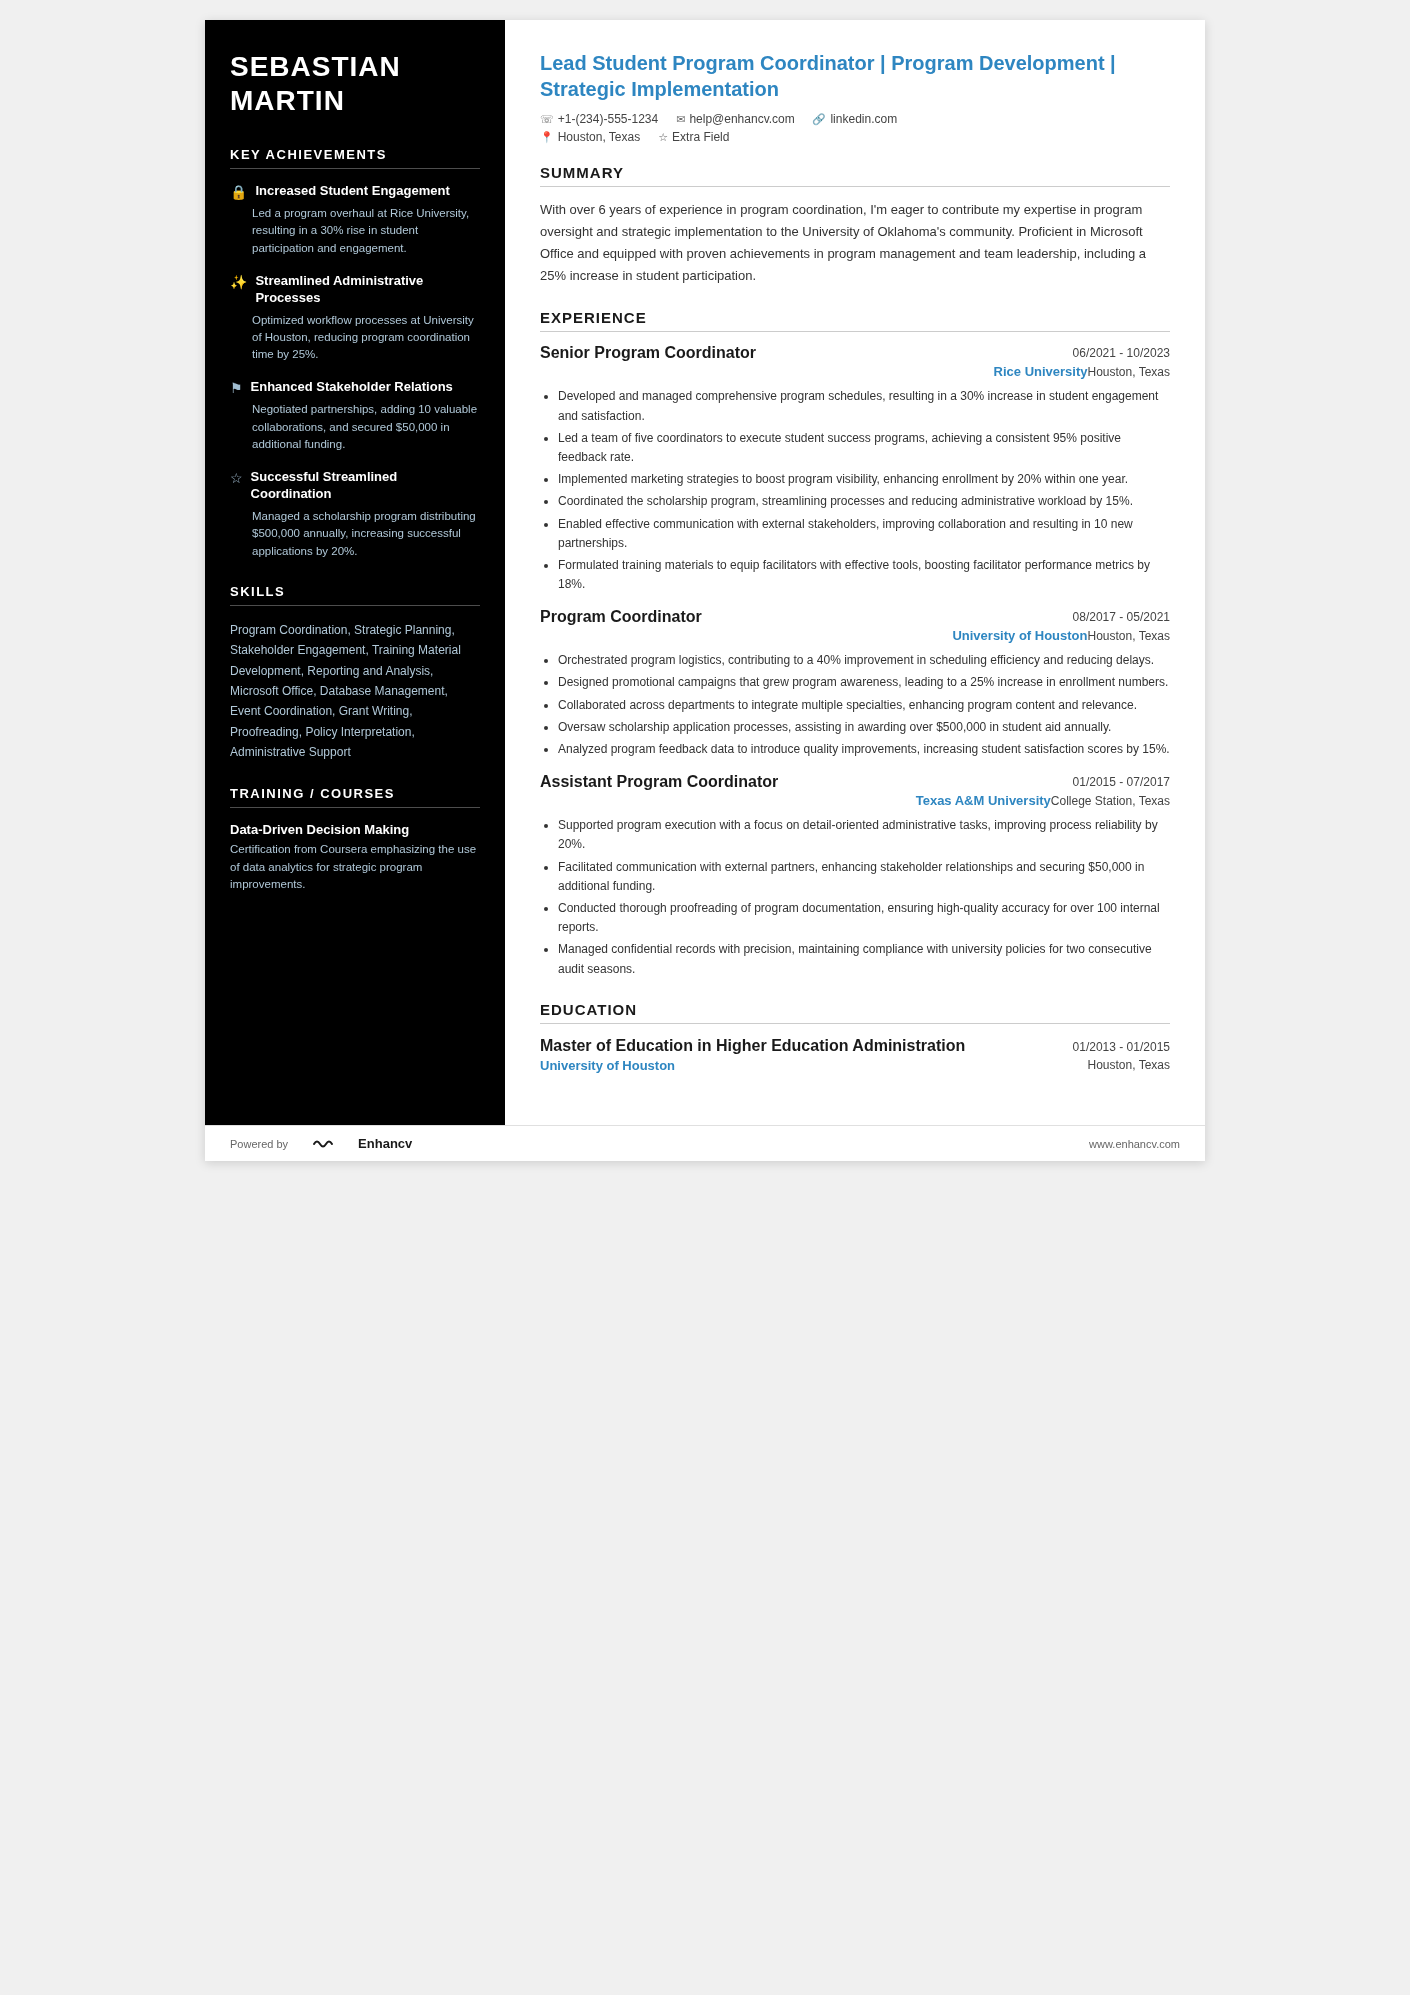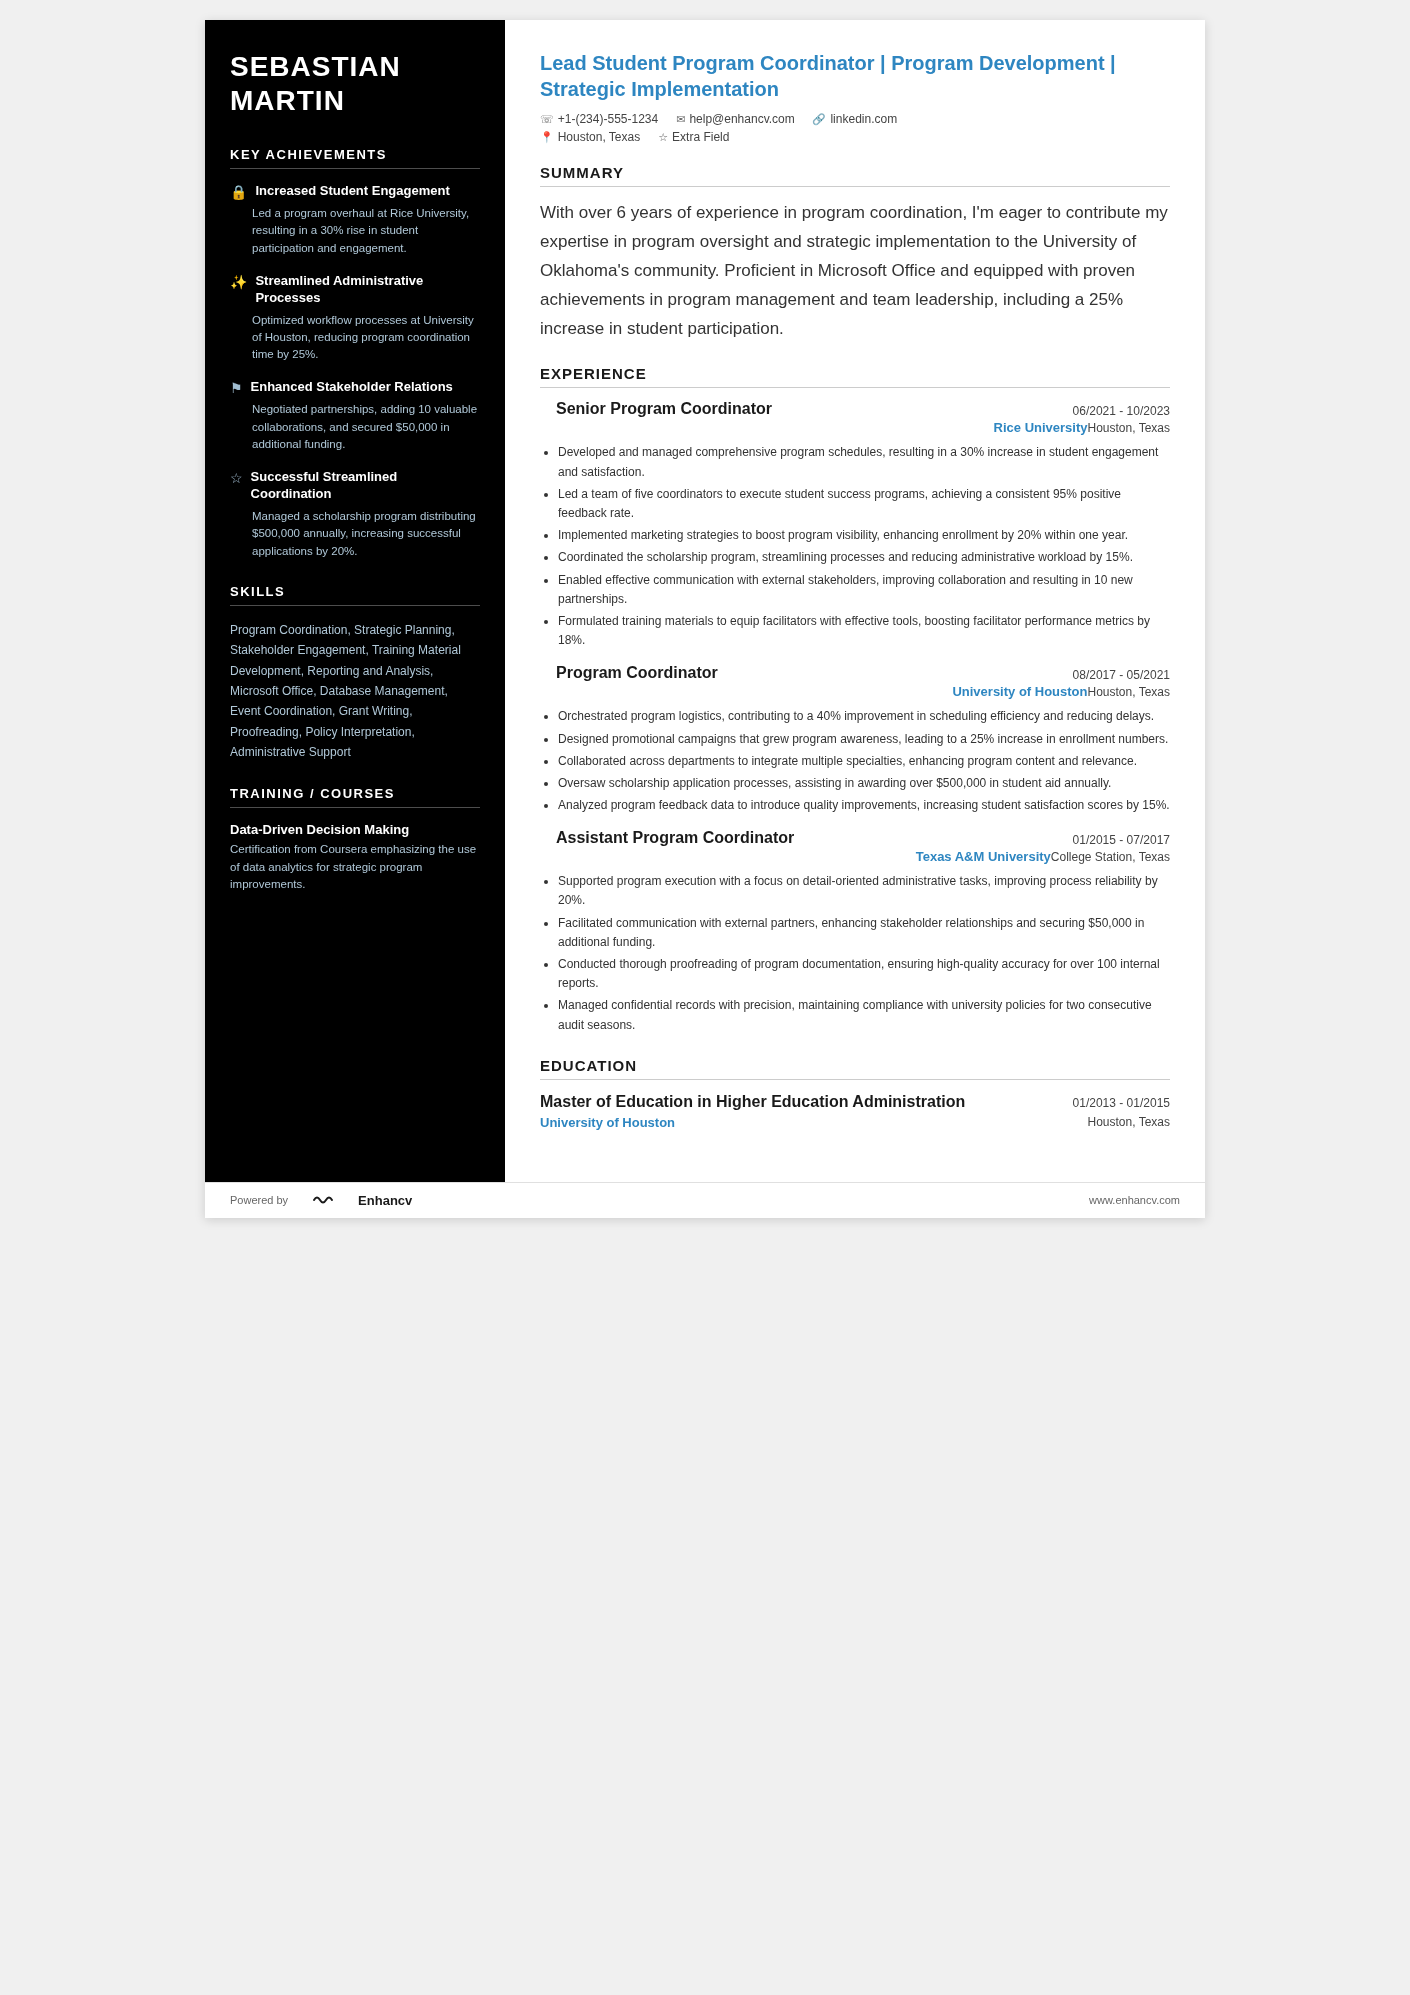--- a/index.html
+++ b/index.html
@@ -139,30 +139,29 @@
       font-size: 15px;
       font-weight: 700;
       text-transform: uppercase;
       letter-spacing: 1px;
       color: #1a1a1a;
       border-bottom: 1px solid #ccc;
       padding-bottom: 5px;
       margin-bottom: 12px;
     }
     .summary-text {
-      font-size: 17px;
+      font-size: 13px;
       color: #333;
       line-height: 1.7;
     }
     .job-header {
       display: flex;
       justify-content: space-between;
-      align-items: flex-end;
+      align-items: center;
       margin-bottom: 2px;
-      margin-left: 16px;
     }
     .job-title {
       font-size: 16px;
       font-weight: 700;
       color: #1a1a1a;
     }
     .job-dates {
       font-size: 12px;
       color: #444;
       white-space: nowrap;

